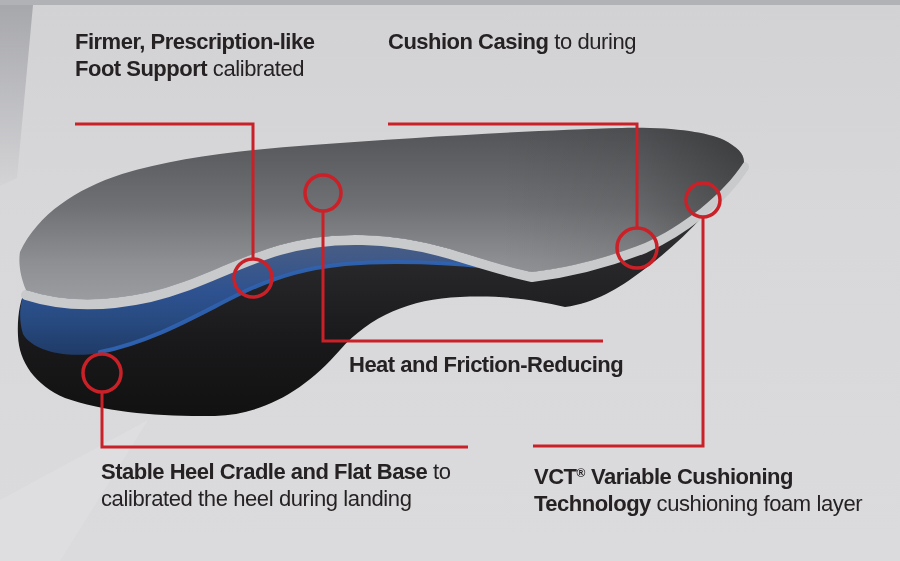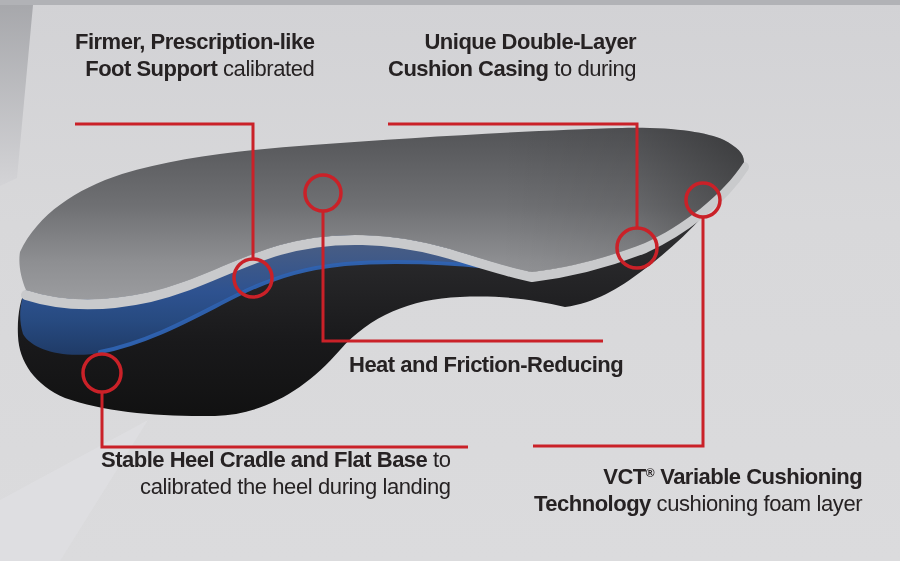--- a/index.html
+++ b/index.html
@@ -1,21 +1,21 @@
 <!DOCTYPE html>
 <html><head>
 <meta charset="utf-8">
 <style>
   html,body{margin:0;padding:0;}
   body{
     width:900px;height:561px;overflow:hidden;position:relative;
     font-family:"Liberation Sans", sans-serif;
     background:#d8d8da;
   }
-  .stage{position:absolute;inset:0;width:900px;height:561px;text-align:right;}
+  .stage{position:absolute;inset:0;width:900px;height:561px;}
   svg.diagram{position:absolute;left:0;top:0;width:900px;height:561px;display:block;}
   .callout{
     position:absolute;
     font:400 22px/27px "Liberation Sans", sans-serif;
     color:#262223;
     letter-spacing:-0.4px;
     white-space:nowrap;
   }
   .callout b{font-weight:700;letter-spacing:-0.5px;}
   .callout sup{
@@ -156,29 +156,28 @@
       <circle cx="703" cy="200" r="17" stroke="#ca2128"></circle>
     </g>
   </svg>
 
   <div class="callout" style="left:75px;top:28px;">
     <div><b>Firmer, Prescription-like</b><span></span></div>
     <div><b>Foot Support</b><span> calibrated</span></div>
   </div>
 
   <div class="callout" style="left:388px;top:28px;">
-    <div><b>Unique Double-Layer</b><span></span></div>
     <div><b>Cushion Casing</b><span> to during</span></div>
   </div>
 
   <div class="callout" style="left:321px;top:351px;margin-left:28px;">
     <div><b>Heat and Friction-Reducing</b><span></span></div>
   </div>
 
-  <div class="callout" style="left:101px;top:446px;">
+  <div class="callout" style="left:101px;top:458px;">
     <div><b>Stable Heel Cradle and Flat Base</b><span> to</span></div>
     <div><b></b><span>calibrated the heel during landing</span></div>
   </div>
 
   <div class="callout" style="left:534px;top:460px;">
     <div><b>VCT</b><sup>®</sup><b> Variable Cushioning</b><span></span></div>
     <div><b>Technology</b><span> cushioning foam layer</span></div>
   </div>
 
 </div>

